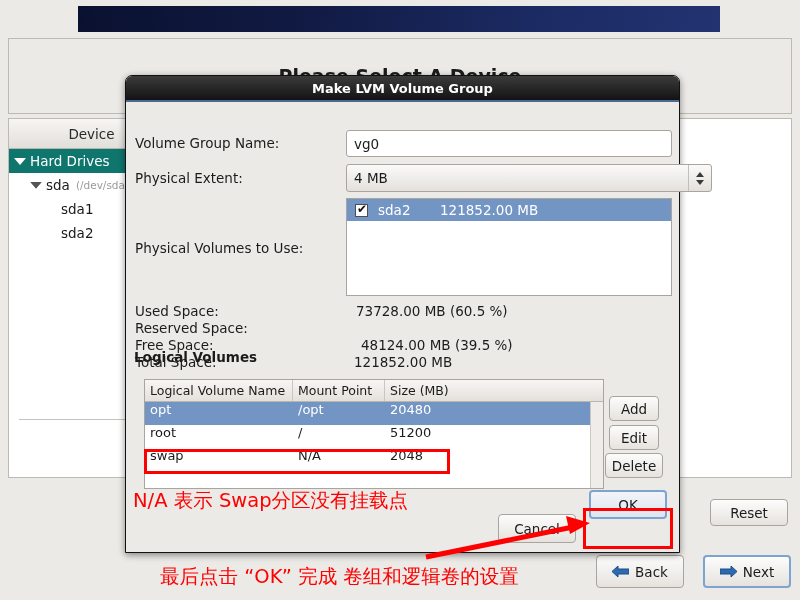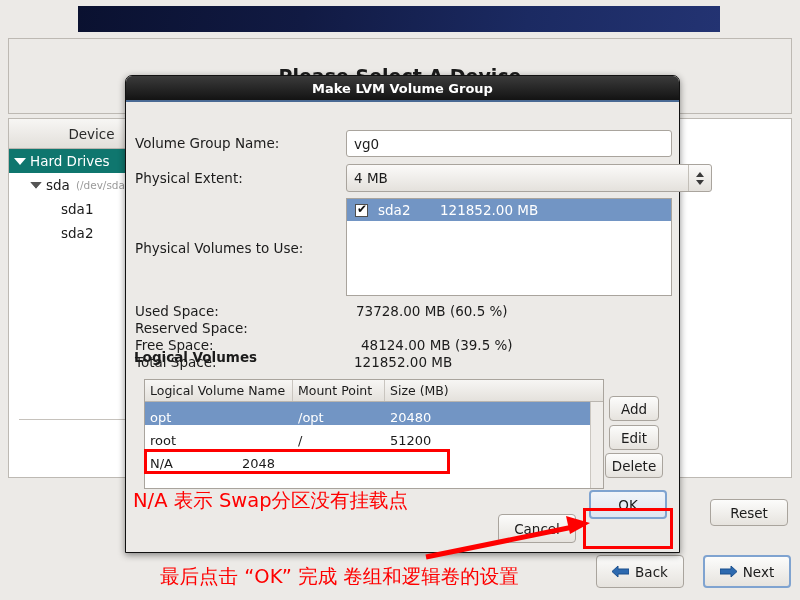--- a/index.html
+++ b/index.html
@@ -134,21 +134,21 @@
   .grp-title { position: absolute; left: 134px; top: 349px;
                font-size: 13.5px; font-weight: bold; }
   .lv-frame { position: absolute; left: 144px; top: 379px; width: 460px; height: 110px;
               border: 1px solid #a9a49d; background: #ffffff; }
   .lv-head { display: flex; height: 22px;
              background: linear-gradient(#f7f6f4, #e4e1dc);
              border-bottom: 1px solid #b9b5af; font-size: 12.5px; }
   .lv-head > div { display: flex; align-items: center; padding: 0 5px;
                    border-right: 1px solid #c9c5bf; }
   .lv-head > div:last-child { border-right: none; }
-  .lv-row { display: flex; height: 23px; font-size: 13px; align-items: flex-end; }
+  .lv-row { display: flex; height: 23px; font-size: 13px; align-items: flex-start; }
   .lv-row.sel { background: #7295c4; color: #ffffff; }
   .lv-row > div { padding: 0 5px; }
   .c-name  { width: 148px; }
   .c-mount { width: 92px; }
   .c-size  { width: 100px; }
   .lv-scroll { position: absolute; right: 0; top: 22px; width: 13px; bottom: 0;
                background: #efedea; border-left: 1px solid #cbc7c1; }
 
   #add-btn    { position: absolute; left: 609px; top: 396px; width: 50px; height: 25px; }
   #edit-btn   { position: absolute; left: 609px; top: 425px; width: 50px; height: 25px; }
@@ -278,20 +278,21 @@
       <div class="c-name">opt</div>
       <div class="c-mount">/opt</div>
       <div class="c-size">20480</div>
     </div>
     <div class="lv-row">
       <div class="c-name">root</div>
       <div class="c-mount">/</div>
       <div class="c-size">51200</div>
     </div>
     <div class="lv-row">
+      <div class="c-name">swap</div>
       <div class="c-mount">N/A</div>
       <div class="c-size">2048</div>
     </div>
     <div class="lv-scroll"></div>
   </div>
 
   <div class="btn" id="add-btn">Add</div>
   <div class="btn" id="edit-btn">Edit</div>
   <div class="btn" id="delete-btn">Delete</div>
 

